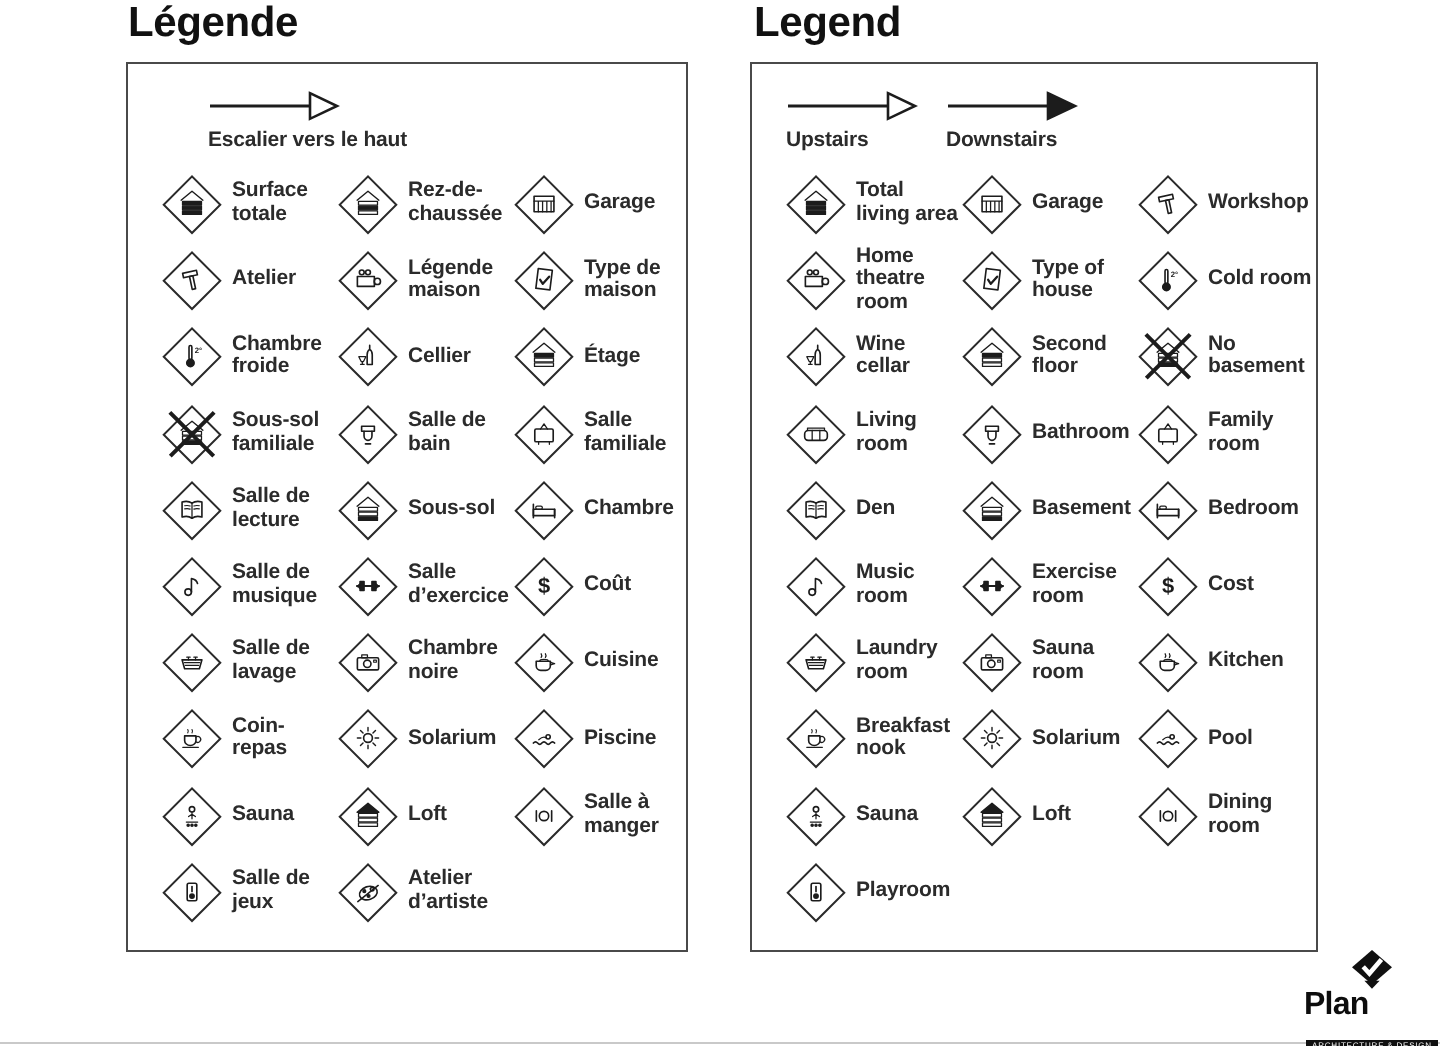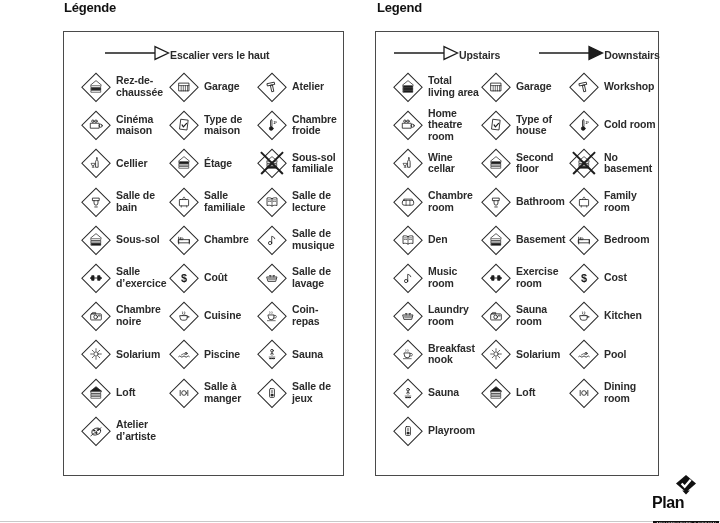--- a/index.html
+++ b/index.html
@@ -1,35 +1,35 @@
 <!DOCTYPE html>
 <html><head>
 <meta charset="utf-8">
 <style>
   html,body{margin:0;padding:0;background:#fff;}
   .canvas{position:relative;width:720px;height:523px;background:#ffffff;overflow:hidden;
           font-family:"Liberation Sans","DejaVu Sans",sans-serif;color:#222;}
 
   
-  .panel-title{position:absolute;top:0;margin:0;font-size:13px;font-weight:700;
+  .panel-title{position:absolute;top:0;margin:0;font-size:21px;font-weight:700;
                letter-spacing:-0.2px;color:#111;}
   #title-fr{left:64px;}
   #title-en{left:377px;}
 
   
   .panel-box{position:absolute;top:31px;width:281px;height:445px;border:1.3px solid #4a4a4a;
              background:#fff;box-sizing:border-box;padding:13px 6px 6px 17px;}
   #box-fr{left:63px;}
   #box-en{left:375px;width:284px;}
 
   
   .arrows{display:flex;gap:12px;}
   #box-fr .arrows{margin-left:23px;}
-  #box-en .arrows{margin-left:0px;gap:38px;}
-  .arrow-group{display:flex;flex-direction:row;align-items:flex-end;}
+  #box-en .arrows{margin-left:0px;gap:14px;}
+  .arrow-group{display:flex;flex-direction:column;}
   .arrow-group svg{display:block;}
   .arrow-label{font-size:10.5px;font-weight:700;color:#2b2b2b;margin-top:3px;white-space:nowrap;
                letter-spacing:-0.1px;}
 
   
   .grid{display:grid;grid-template-columns:repeat(3,1fr);grid-auto-rows:38.2px;
         margin-top:7px;align-items:center;}
   .cell{display:flex;align-items:center;gap:5px;}
   .cell-label{font-size:10.5px;font-weight:700;line-height:1.12;color:#2b2b2b;
               letter-spacing:-0.1px;width:53px;}
@@ -74,20 +74,32 @@
           </span>
           <span class="arrow-label">Escalier vers le haut</span>
         </div>
       </div>
     <div class="grid">
         <div class="cell">
           <span class="diamond-wrap">
             <span class="diamond"></span>
             <svg class="glyph" viewBox="0 0 24 24" fill="none" stroke="#1c1c1c" stroke-width="1.15" stroke-linecap="round" stroke-linejoin="round">
               <path d="M4.3 9.3 L12 3 L19.7 9.3" stroke-width="1"></path>
+              <rect x="5.3" y="10.2" width="13.4" height="2.6" stroke-width="0.9" fill="#1c1c1c"></rect>
+              <rect x="5.3" y="13.5" width="13.4" height="2.6" stroke-width="0.9" fill="#1c1c1c"></rect>
+              <rect x="5.3" y="16.8" width="13.4" height="2.6" stroke-width="0.9" fill="#1c1c1c"></rect>
+            </svg>
+          </span>
+          <span class="cell-label">Surface totale</span>
+        </div>
+        <div class="cell">
+          <span class="diamond-wrap">
+            <span class="diamond"></span>
+            <svg class="glyph" viewBox="0 0 24 24" fill="none" stroke="#1c1c1c" stroke-width="1.15" stroke-linecap="round" stroke-linejoin="round">
+              <path d="M4.3 9.3 L12 3 L19.7 9.3" stroke-width="1"></path>
               <rect x="5.3" y="10.2" width="13.4" height="2.6" stroke-width="0.9" fill="#fff"></rect>
               <rect x="5.3" y="13.5" width="13.4" height="2.6" stroke-width="0.9" fill="#1c1c1c"></rect>
               <rect x="5.3" y="16.8" width="13.4" height="2.6" stroke-width="0.9" fill="#fff"></rect>
             </svg>
           </span>
           <span class="cell-label">Rez-de-chaussée</span>
         </div>
         <div class="cell">
           <span class="diamond-wrap">
             <span class="diamond"></span>
@@ -113,21 +125,21 @@
         <div class="cell">
           <span class="diamond-wrap">
             <span class="diamond"></span>
             <svg class="glyph" viewBox="0 0 24 24" fill="none" stroke="#1c1c1c" stroke-width="1.15" stroke-linecap="round" stroke-linejoin="round">
               <rect x="4.5" y="9.5" width="12" height="7"></rect>
               <circle cx="18.6" cy="13" r="2.2"></circle>
               <circle cx="7.6" cy="6.6" r="1.7"></circle>
               <circle cx="12" cy="6.6" r="1.7"></circle>
             </svg>
           </span>
-          <span class="cell-label">Cinéma maison</span>
+          <span class="cell-label">Légende maison</span>
         </div>
         <div class="cell">
           <span class="diamond-wrap">
             <span class="diamond"></span>
             <svg class="glyph" viewBox="0 0 24 24" fill="none" stroke="#1c1c1c" stroke-width="1.15" stroke-linecap="round" stroke-linejoin="round">
               <g transform="rotate(7 12 12)">
                 <rect x="7" y="4.5" width="10" height="14"></rect>
                 <path d="M9.3 12.2 l2.2 2.6 l3.8 -5.6" stroke-width="1.6"></path>
               </g>
             </svg>
@@ -529,21 +541,21 @@
         </div>
         <div class="cell">
           <span class="diamond-wrap">
             <span class="diamond"></span>
             <svg class="glyph" viewBox="0 0 24 24" fill="none" stroke="#1c1c1c" stroke-width="1.15" stroke-linecap="round" stroke-linejoin="round">
               <path d="M6 9.5 V7.8 H18 V9.5" stroke-width="0.9"></path>
               <rect x="4" y="9.5" width="16" height="7" rx="2.5"></rect>
               <path d="M9.3 9.5 V16.5 M14.7 9.5 V16.5" stroke-width="0.9"></path>
             </svg>
           </span>
-          <span class="cell-label">Chambre room</span>
+          <span class="cell-label">Living room</span>
         </div>
         <div class="cell">
           <span class="diamond-wrap">
             <span class="diamond"></span>
             <svg class="glyph" viewBox="0 0 24 24" fill="none" stroke="#1c1c1c" stroke-width="1.15" stroke-linecap="round" stroke-linejoin="round">
               <rect x="7.5" y="6.5" width="9" height="3.6"></rect>
               <path d="M9.2 10.1 v3.2 a2.8 3.2 0 0 0 5.6 0 v-3.2 M10.2 19 h3.6"></path>
             </svg>
           </span>
           <span class="cell-label">Bathroom</span>

